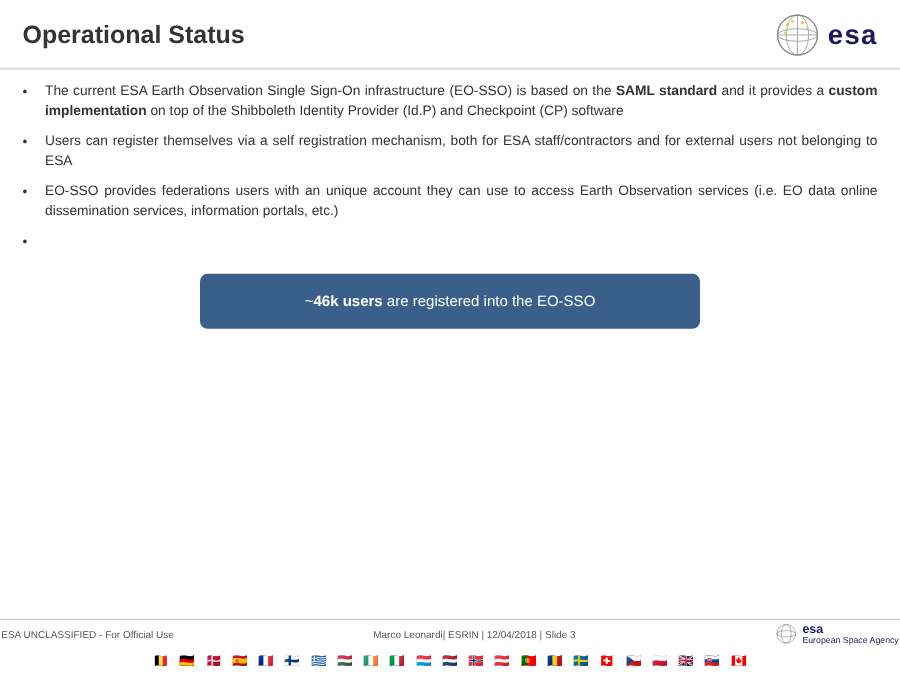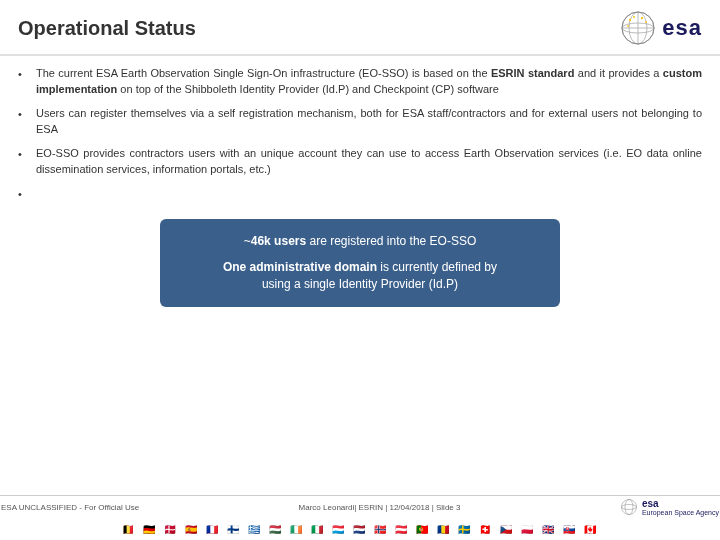--- a/index.html
+++ b/index.html
@@ -178,51 +178,48 @@
       <span class="esa-text">esa</span>
     </div>
   </div>
 
   <div class="content">
 
     <div class="bullet-section">
       <span class="bullet">•</span>
       <span class="bullet-text">
         The current ESA Earth Observation Single Sign-On infrastructure (EO-SSO) is based on the
-        <span class="bold">ESRIN standard</span>
+        <span class="bold">SAML standard</span>
         and it provides a
         <span class="bold">custom implementation</span>
         on top of the Shibboleth Identity Provider (Id.P) and Checkpoint (CP) software
       </span>
     </div>
 
     <div class="bullet-section">
       <span class="bullet">•</span>
       <span class="bullet-text">
         Users can register themselves via a self registration mechanism, both for ESA staff/contractors and for external users not belonging to ESA
       </span>
     </div>
 
     <div class="bullet-section">
       <span class="bullet">•</span>
       <span class="bullet-text">
-        EO-SSO provides contractors users with an unique account they can use to access Earth Observation services (i.e. EO data online dissemination services, information portals, etc.)
+        EO-SSO provides federations users with an unique account they can use to access Earth Observation services (i.e. EO data online dissemination services, information portals, etc.)
       </span>
     </div>
 
     <div class="bullet-section">
       <span class="bullet">•</span>
     </div>
 
     <div class="info-box">
       <div class="info-line center">
         ~<span class="info-bold">46k users</span> are registered into the EO-SSO
-      </div>
-      <div class="info-line center">
-        <span class="info-bold">One administrative domain</span> is currently defined by<br>using a single Identity Provider (Id.P)
       </div>
     </div>
 
   </div>
 
   <div class="footer">
     <div class="footer-text-row">
       <span>ESA UNCLASSIFIED - For Official Use</span>
       <span>Marco Leonardi| ESRIN | 12/04/2018 | Slide  3</span>
       <div class="footer-esa-logo">

